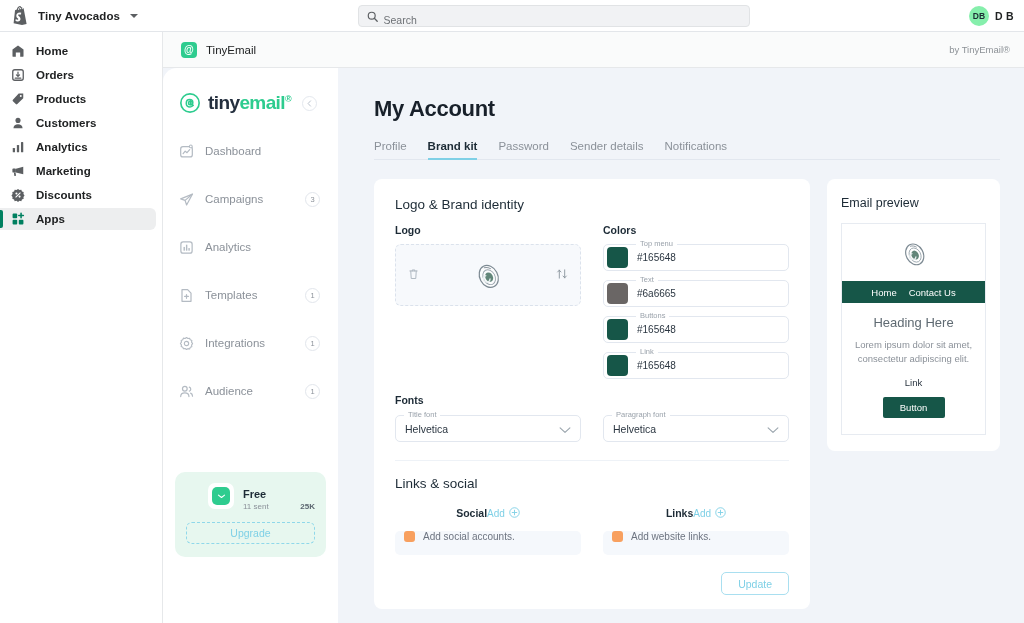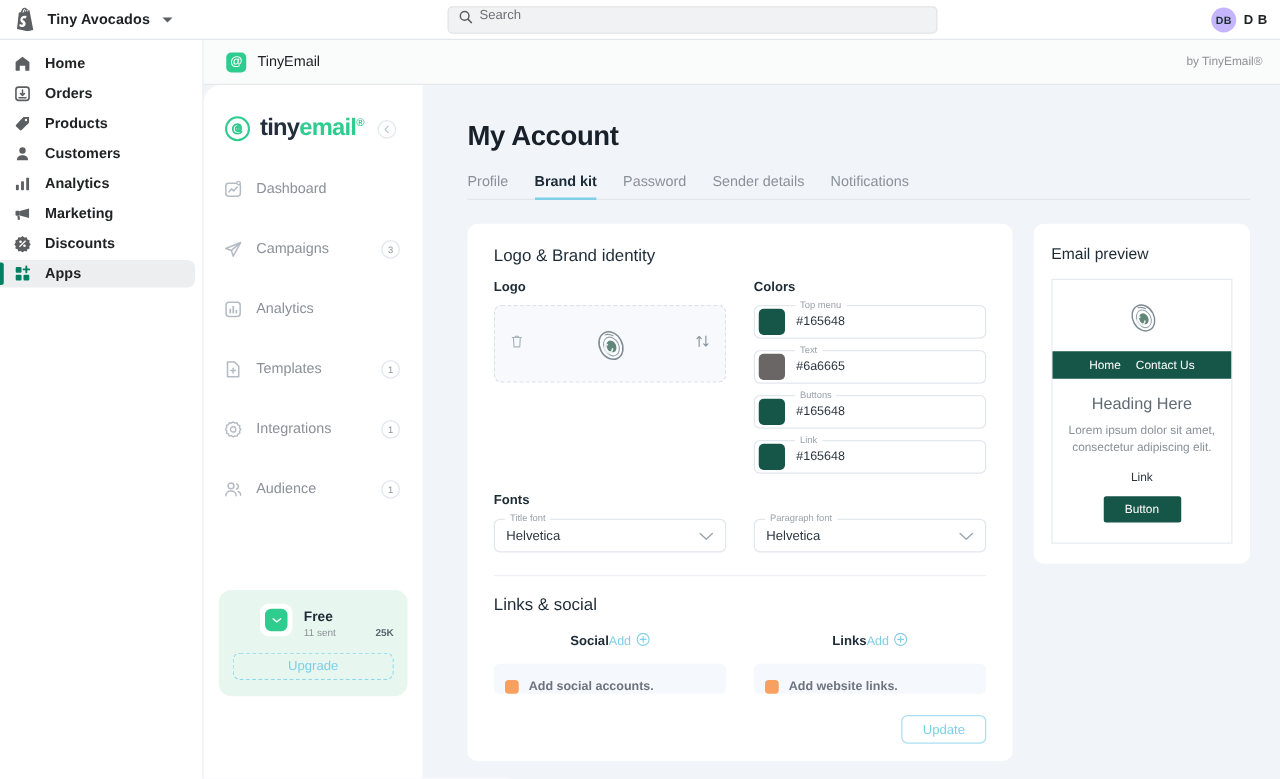--- a/index.html
+++ b/index.html
@@ -25,26 +25,26 @@
     width: 20px; height: 20px; display: flex; align-items: center; justify-content: center;
   }
   .shop-name { font-size: 11.5px; font-weight: bold; color: #202223; letter-spacing: .1px; }
   .caret-down {
     width: 0; height: 0; border-left: 4px solid transparent; border-right: 4px solid transparent;
     border-top: 4.5px solid #5c5f62; margin-left: 2px;
   }
   .search-wrap { flex: 1; display: flex; justify-content: center; }
   .search-box {
     width: 392px; height: 22px; background: #f1f2f4; border: 1px solid #e1e3e5;
-    border-radius: 4px; display: flex; align-items: flex-start; gap: 6px; padding: 0 8px;
+    border-radius: 4px; display: flex; align-items: flex-end; gap: 6px; padding: 0 8px;
   }
   .search-box .ph { font-size: 10.5px; color: #6d7175; }
   .topright { display: flex; align-items: center; gap: 6px; }
   .avatar {
-    width: 20px; height: 20px; border-radius: 50%; background: #c4b5fd;
+    width: 20px; height: 20px; border-radius: 50%; background: #86efac;
     display: flex; align-items: center; justify-content: center;
     font-size: 8.5px; font-weight: bold; color: #1c2b33; letter-spacing: .2px;
   }
   .topright .uname { font-size: 10.5px; color: #202223; font-weight: 600; letter-spacing: .3px; }
 
   
   .body { flex: 1; display: flex; min-height: 0; background: #fff; }
 
   
   .shopnav {
@@ -199,21 +199,21 @@
     position: absolute; top: -6px; left: 8px; background: #fff; padding: 0 4px;
     font-size: 7.5px; color: #9aa2ab;
   }
   .divider { height: 1px; background: #eef2f7; margin: 18px 0 0 0; }
 
   .links-head { display: flex; align-items: center; justify-content: center; margin-top: 11px; }
   .add-link { display: flex; align-items: center; gap: 4px; cursor: pointer; }
   .add-link .t { font-size: 10px; color: #7fd0e6; }
   .pill-row {
     margin-top: 9px; height: 24px; background: #f5f8fc; border-radius: 5px;
-    display: flex; align-items: flex-end; gap: 8px; padding: 0 9px; font-weight: bold;
+    display: flex; align-items: flex-start; gap: 8px; padding: 0 9px;
   }
   .pill-row .sq { width: 11px; height: 11px; border-radius: 3px; background: #f8a05f; flex: 0 0 11px; }
   .pill-row .t { font-size: 10px; color: #6d7480; }
   .update-row { display: flex; justify-content: flex-end; margin-top: 17px; }
   .update-btn {
     border: 1px solid #a9dff0; border-radius: 5px; height: 23px; padding: 0 16px;
     display: flex; align-items: center; justify-content: center;
     font-size: 10.5px; color: #7fd0e6; background: #fff; cursor: pointer;
   }
 

